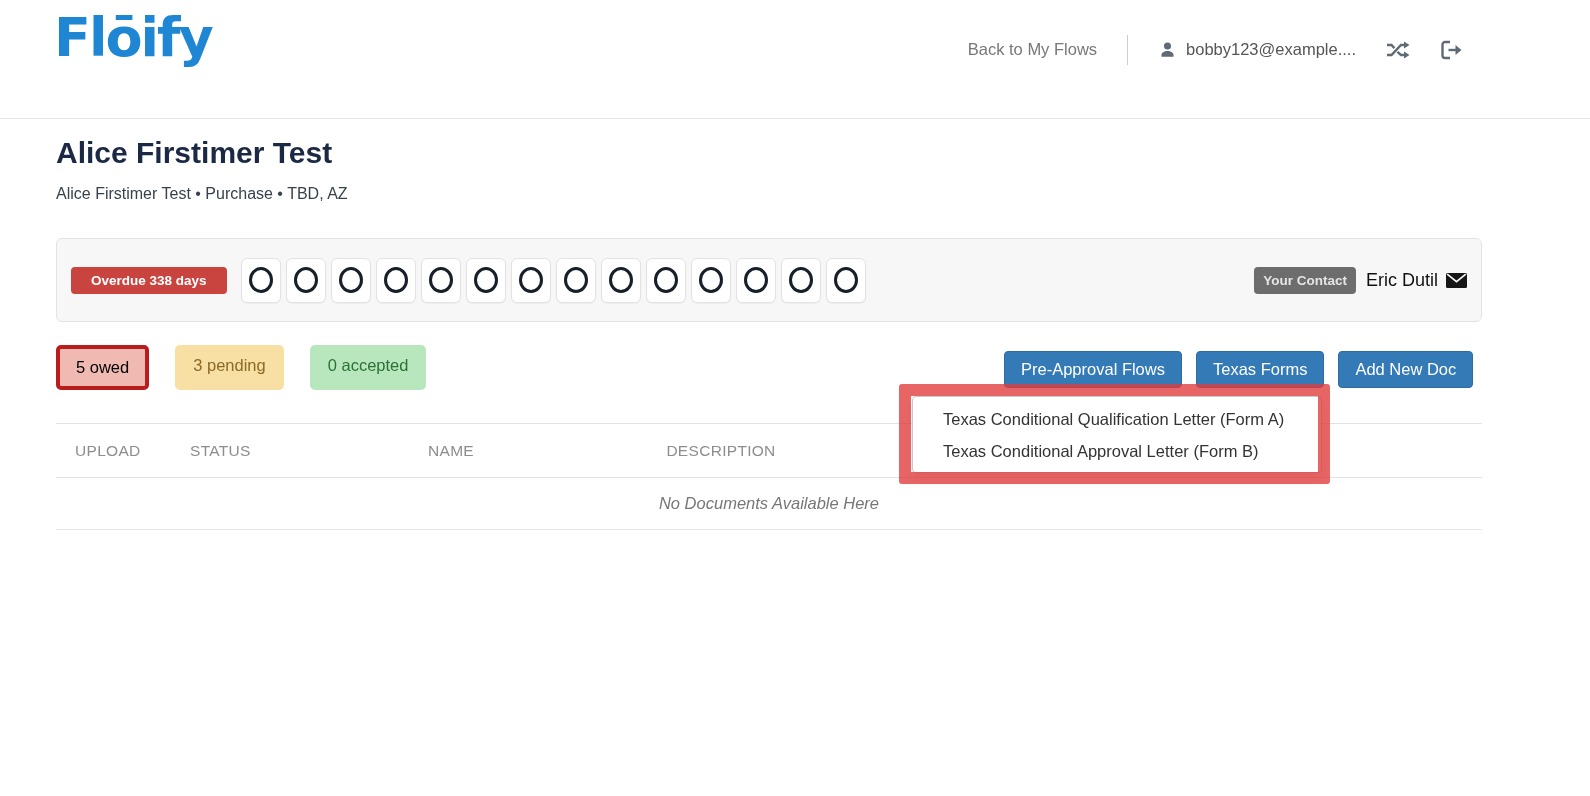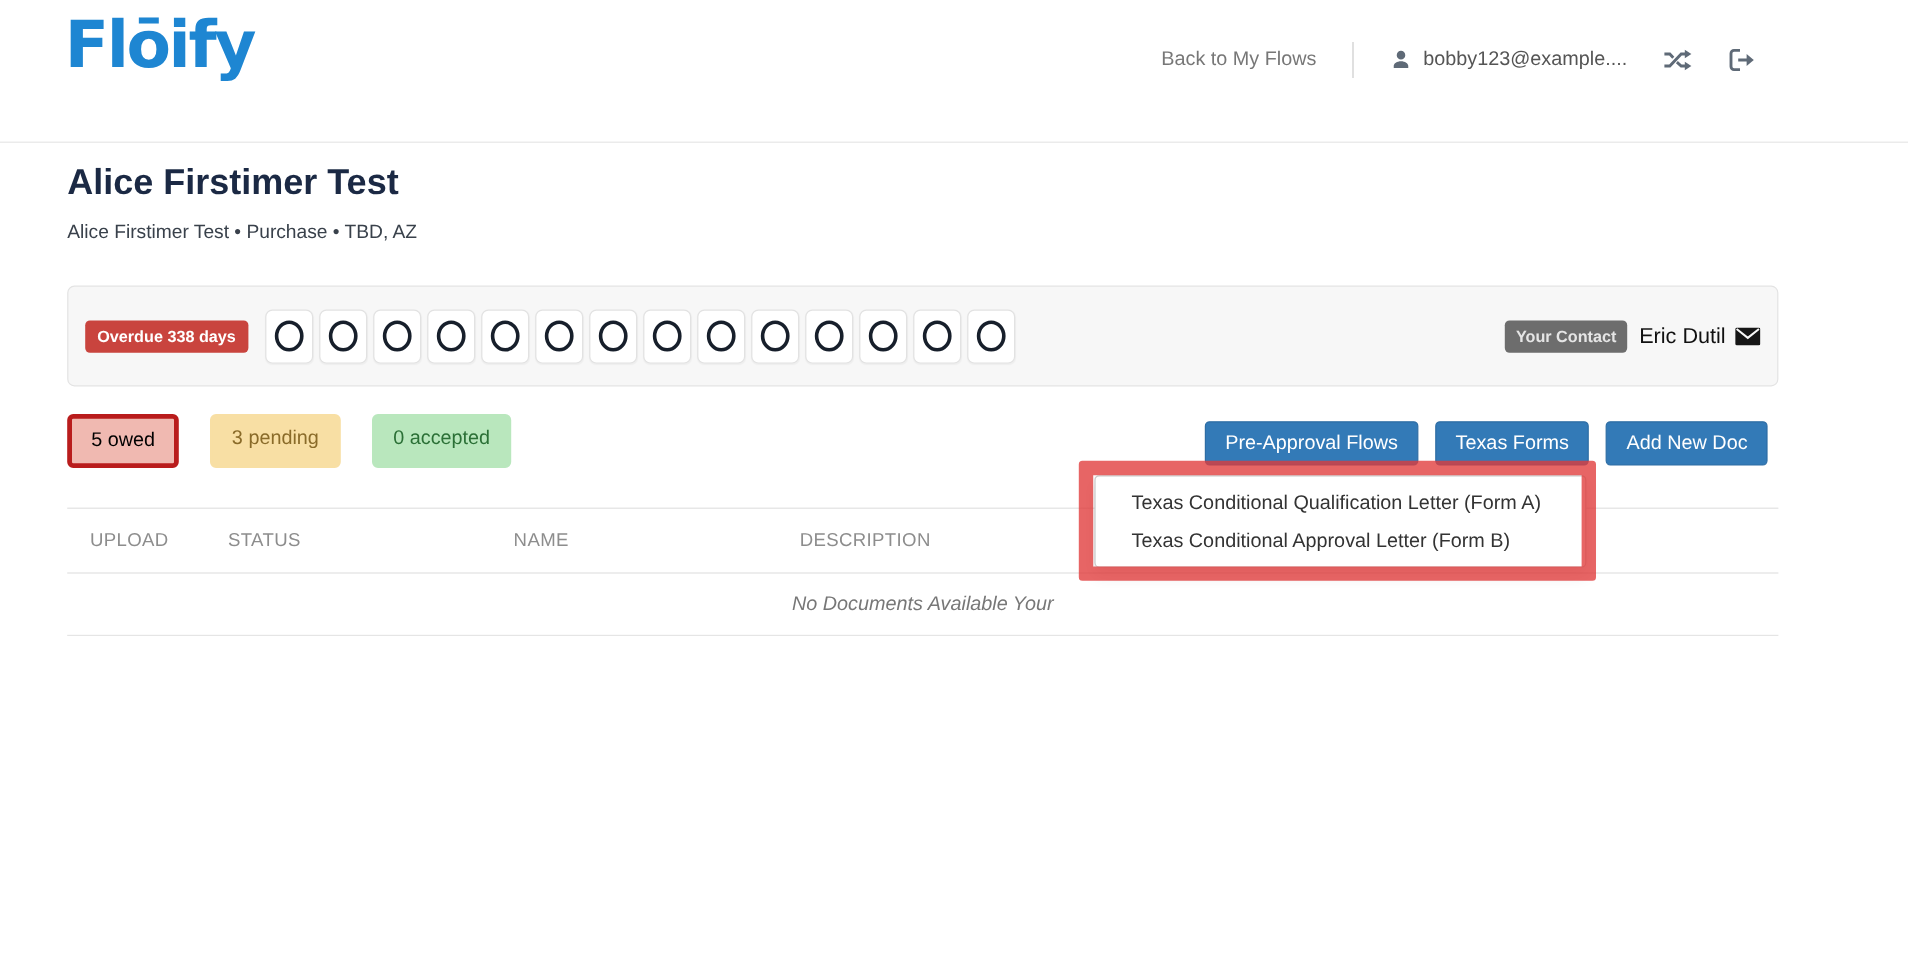--- a/index.html
+++ b/index.html
@@ -22,21 +22,21 @@
   .page-title { position: absolute; left: 56px; top: 136px; font-size: 30px;
     font-weight: bold; color: #1b2944; }
   .page-subtitle { position: absolute; left: 56px; top: 185px; font-size: 16px;
     color: #39414b; }
 
   
   .progress-panel { position: absolute; left: 56px; top: 238px; width: 1426px; height: 84px;
     background: #f7f7f7; border: 1px solid #e3e3e3; border-radius: 6px;
     display: flex; align-items: center; padding: 0 14px; }
   .overdue-badge { background: #c9443e; color: #fff; font-size: 13.5px; font-weight: bold;
-    padding: 6px 10px; border-radius: 4px; white-space: nowrap; }
+    padding: 6px 20px; border-radius: 4px; white-space: nowrap; }
   .milestone-row { display: flex; gap: 5px; margin-left: 14px; }
   .milestone-btn { width: 40px; height: 45px; background: #fff; border: 1px solid #e2e2e2;
     border-radius: 6px; display: flex; align-items: center; justify-content: center;
     cursor: pointer; box-shadow: 0 1px 1px rgba(0,0,0,0.04); }
   .milestone-circle { width: 24px; height: 26px; border: 3px solid #171f2b; border-radius: 50%; }
   .panel-spacer { flex: 1; }
   .contact-badge { background: #6d6d6d; color: #e5e5e5; font-size: 13.5px; font-weight: bold;
     padding: 6px 9px; border-radius: 4px; white-space: nowrap; }
   .contact-name { color: #111; font-size: 18px; margin: 0 8px 0 10px; white-space: nowrap; }
 
@@ -187,21 +187,21 @@
   <button class="btn-primary">Add New Doc</button>
 </div>
 
 <div class="doc-table">
   <div class="table-head">
     <span class="th th-upload">UPLOAD</span>
     <span class="th th-status">STATUS</span>
     <span class="th th-name">NAME</span>
     <span class="th th-desc">DESCRIPTION</span>
   </div>
-  <div class="table-empty">No Documents Available Your</div>
+  <div class="table-empty">No Documents Available Here</div>
 </div>
 
 <div class="dropdown">
   <div class="dropdown-item">Texas Conditional Qualification Letter (Form A)</div>
   <div class="dropdown-item">Texas Conditional Approval Letter (Form B)</div>
 </div>
 
 <div class="annotation-box"></div>
 
 </body></html>

